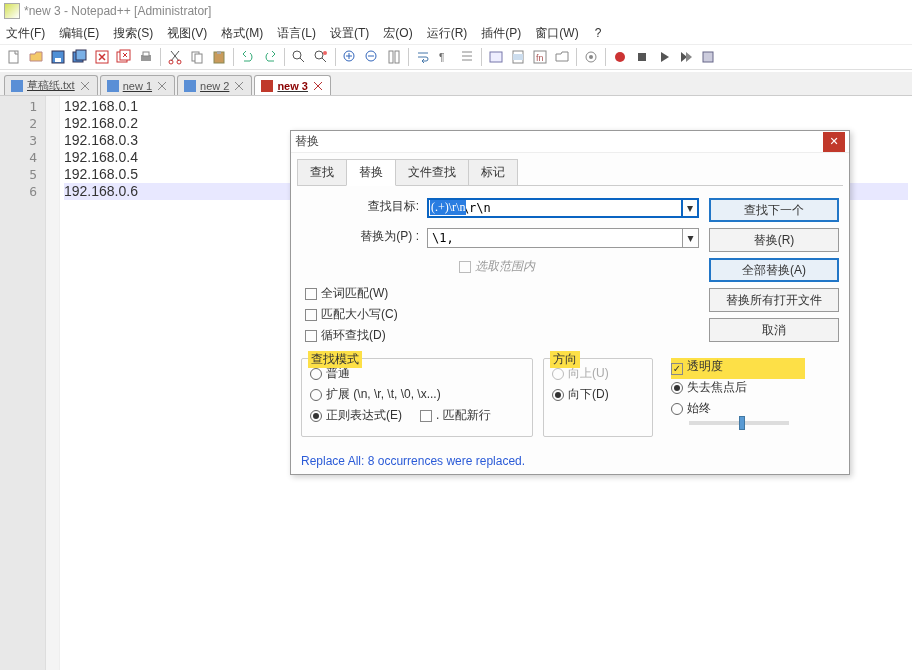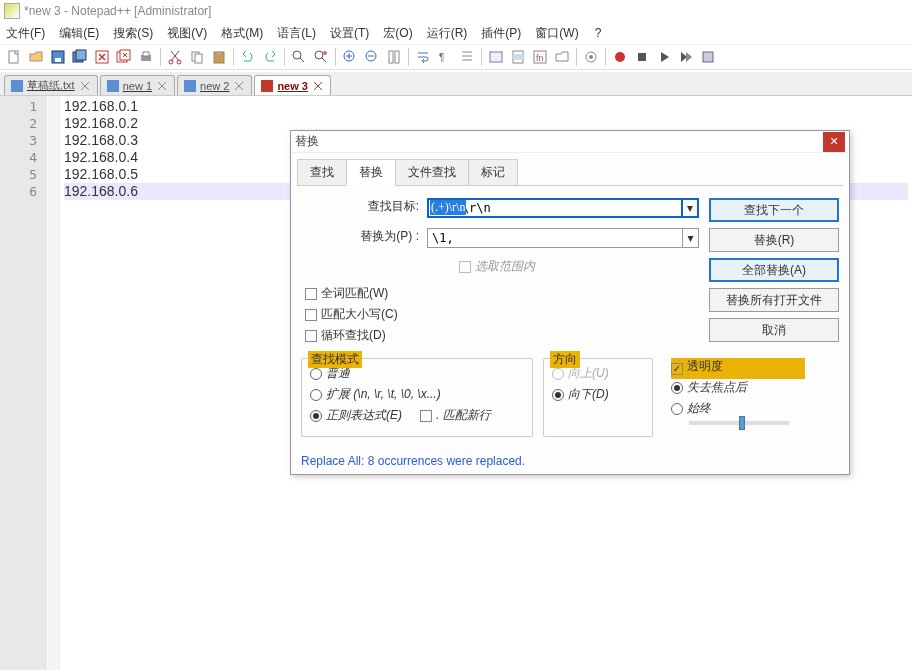--- a/index.html
+++ b/index.html
@@ -61,22 +61,22 @@
 .chk-row { display: flex; align-items: center; gap: 4px; margin-bottom: 4px; }
 .chk-box { width: 12px; height: 12px; border: 1px solid #888; display:inline-block; }
 .chk-box.checked::after { content:"✓"; font-size:10px; line-height:10px; display:block; text-align:center; color:#333; }
 .inscope { margin-left: 158px; margin-bottom: 8px; display:flex; align-items:center; gap:4px; color:#999;font-style:italic; }
 .inscope .chk-box { border-color:#bbb; }
 
 .opt-block { margin: 10px 0 0 4px; }
 
 .groups-row { display: flex; gap: 10px; margin-top: 10px; }
 .gbox { border: 1px solid #ccc; border-radius: 2px; padding: 6px 8px 8px 8px; position: relative; }
-.gbox-title { position:absolute; top:-8px; left:6px; background:#eab308; padding:0 3px; font-size:12px; }
-.gbox .rrow { display:flex; align-items:center; gap:4px; margin-bottom:4px; font-size:12px;font-style:italic; }
+.gbox-title { position:absolute; top:-8px; left:6px; background:#fde047; padding:0 3px; font-size:12px; }
+.gbox .rrow { display:flex; align-items:center; gap:4px; margin-bottom:4px; font-size:12px; }
 .radio { width:12px; height:12px; border:1px solid #666; border-radius:50%; display:inline-flex; align-items:center; justify-content:center; }
 .radio.sel::after { content:""; width:6px; height:6px; background:#333; border-radius:50%; }
 .radio.disabled { border-color:#bbb; }
 .gbox.g1 { width: 232px; }
 .gbox.g2 { width: 110px; }
 .gbox.g3 { width: 150px; border:none; padding-top:0; }
 .gbox.g3 .gbox-title { position:static; display:flex; align-items:flex-end; gap:4px; padding:0 0 4px 0; }
 .slider { width: 100px; height: 4px; background:#ddd; position:relative; margin: 2px 0 0 18px; }
 .slider .thumb { position:absolute; left:50%; top:-5px; width:6px; height:14px; background:#5a9bd4; border:1px solid #4178a3; }
 .inline-chk { display:flex; align-items:center; gap:4px; margin-left:14px; }

